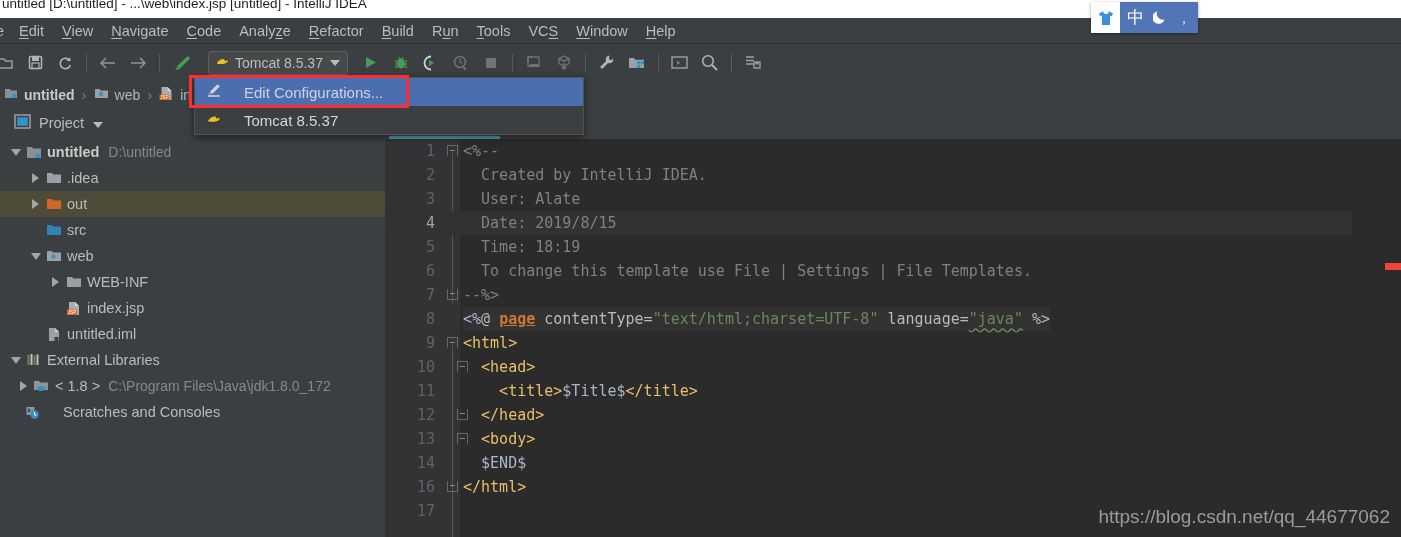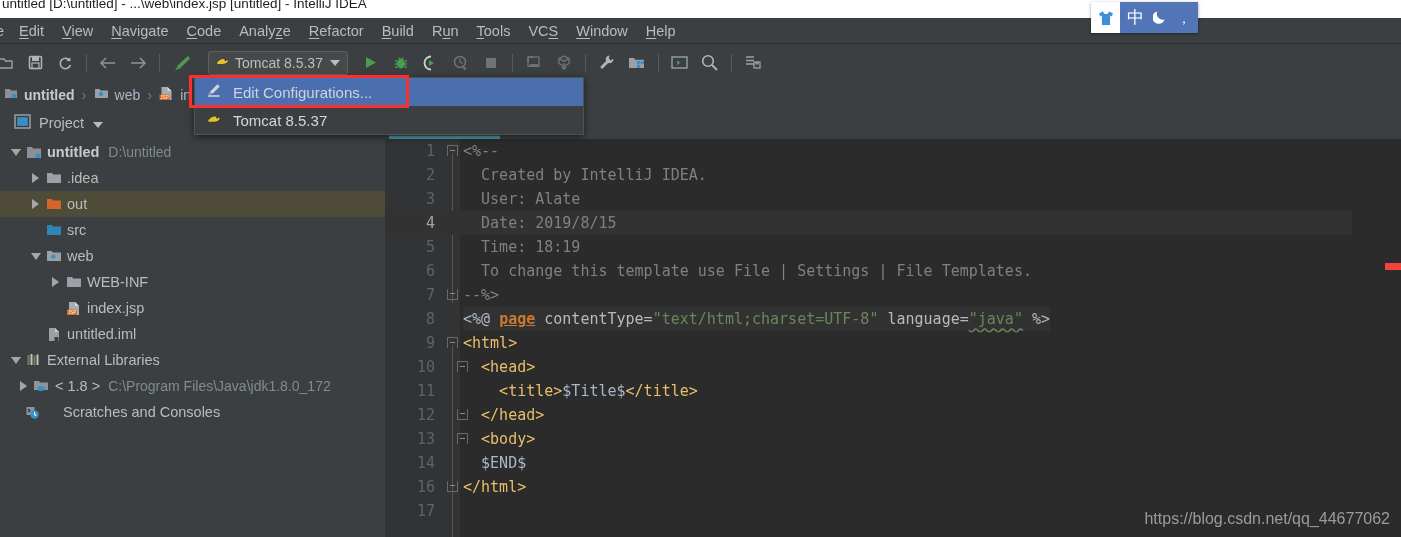--- a/index.html
+++ b/index.html
@@ -167,36 +167,36 @@
   }
 
   
   .errstrip{
     position:absolute;left:1352px;top:139px;width:49px;height:398px;background:#2b2b2b;
   }
   .errmark{position:absolute;left:1385px;top:263px;width:16px;height:7px;background:#f4433c;}
 
   .watermark{
     position:absolute;right:11px;bottom:9px;
-    color:#9b9b9b;font-size:16px;
+    color:#9b9b9b;font-size:19px;
     font-family:"Liberation Sans",sans-serif;
   }
 
   
   .popup{
     position:absolute;left:194px;top:77px;width:390px;height:58px;
     background:#3c3f41;border:1px solid #4f5254;box-sizing:border-box;
     box-shadow:0 2px 7px rgba(0,0,0,.55);
   }
   .popitem{
     height:28px;display:flex;align-items:center;padding-left:10px;
     box-sizing:border-box;
   }
   .popitem.selected{background:#4b6eaf;}
-  .popitem .plbl{color:#d6d6d6;font-size:15px;margin-left:11px;}
+  .popitem .plbl{color:#d6d6d6;font-size:15px;margin-left:22px;}
   .popitem.selected .plbl{color:#cdd4e0;}
   .redbox{
     position:absolute;left:189px;top:75px;width:220px;height:33px;
     border:3px solid #ff2e2e;box-sizing:border-box;pointer-events:none;
   }
 
   
   .ime{
     position:absolute;left:1091px;top:2px;height:31px;
     display:flex;align-items:stretch;

